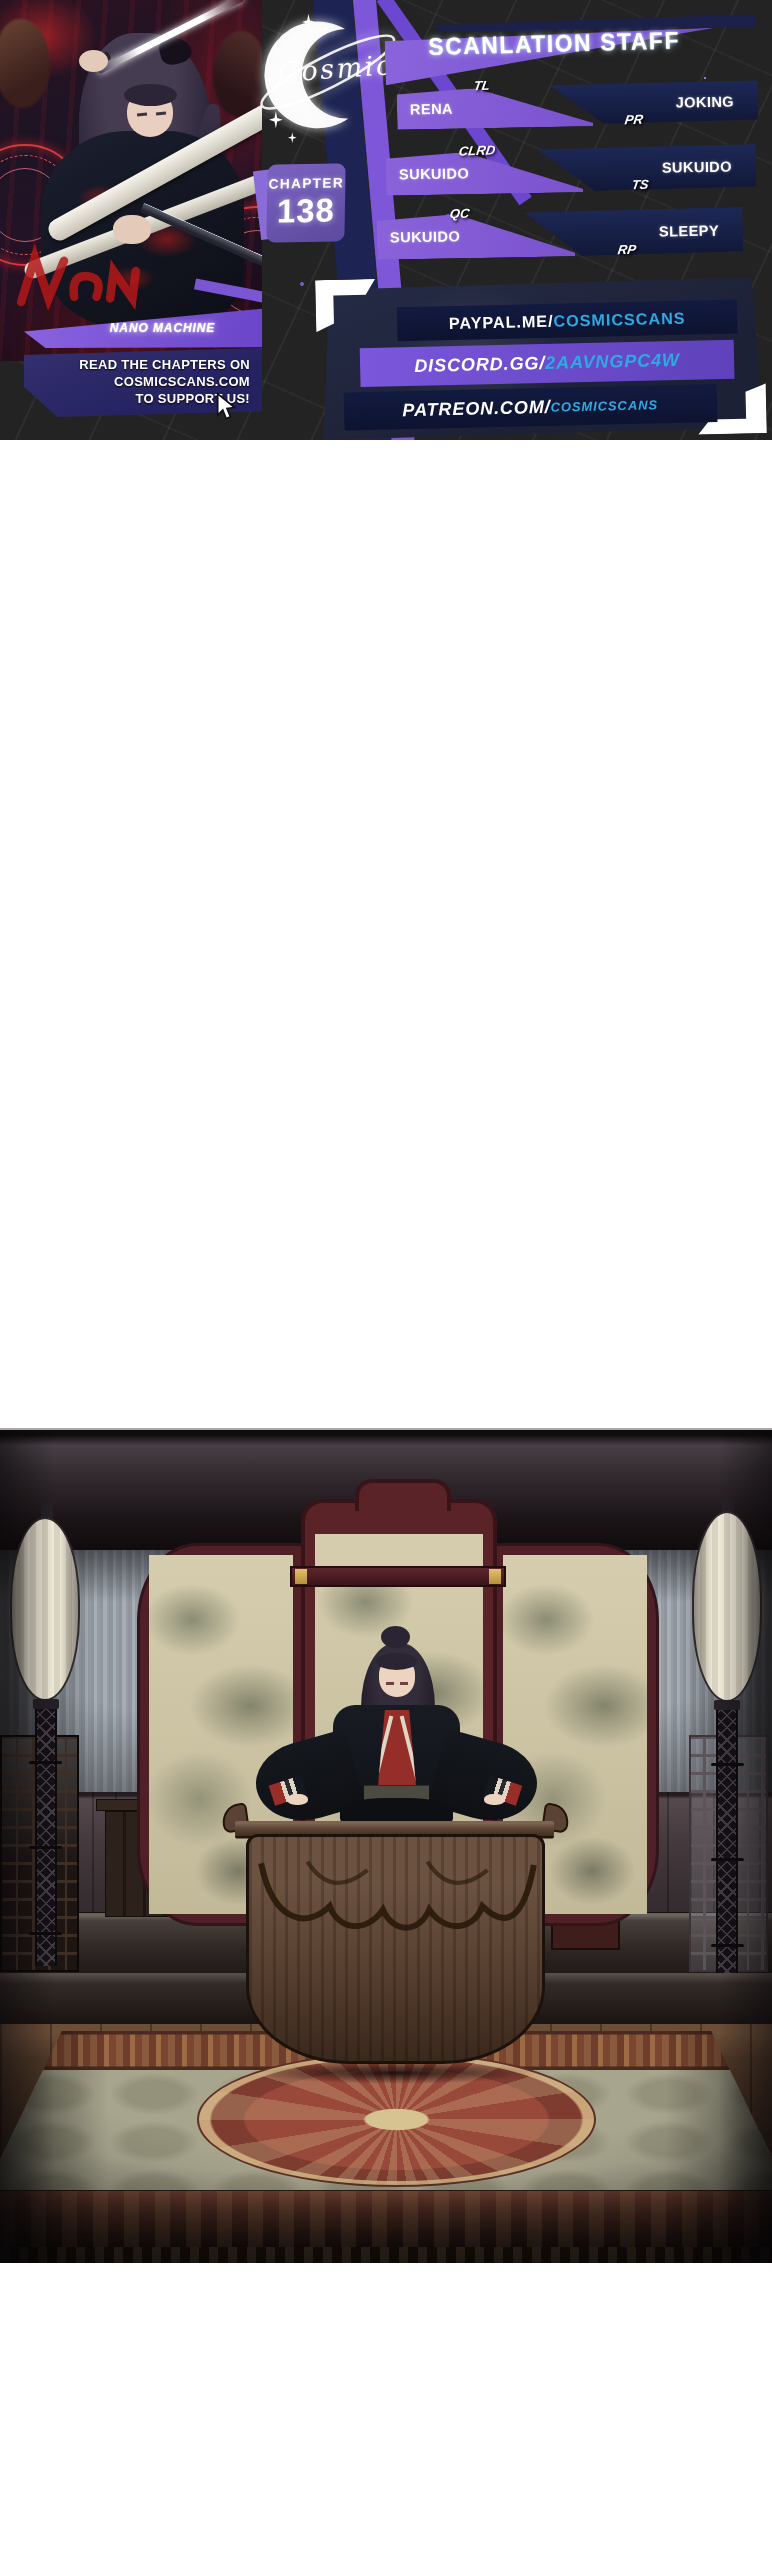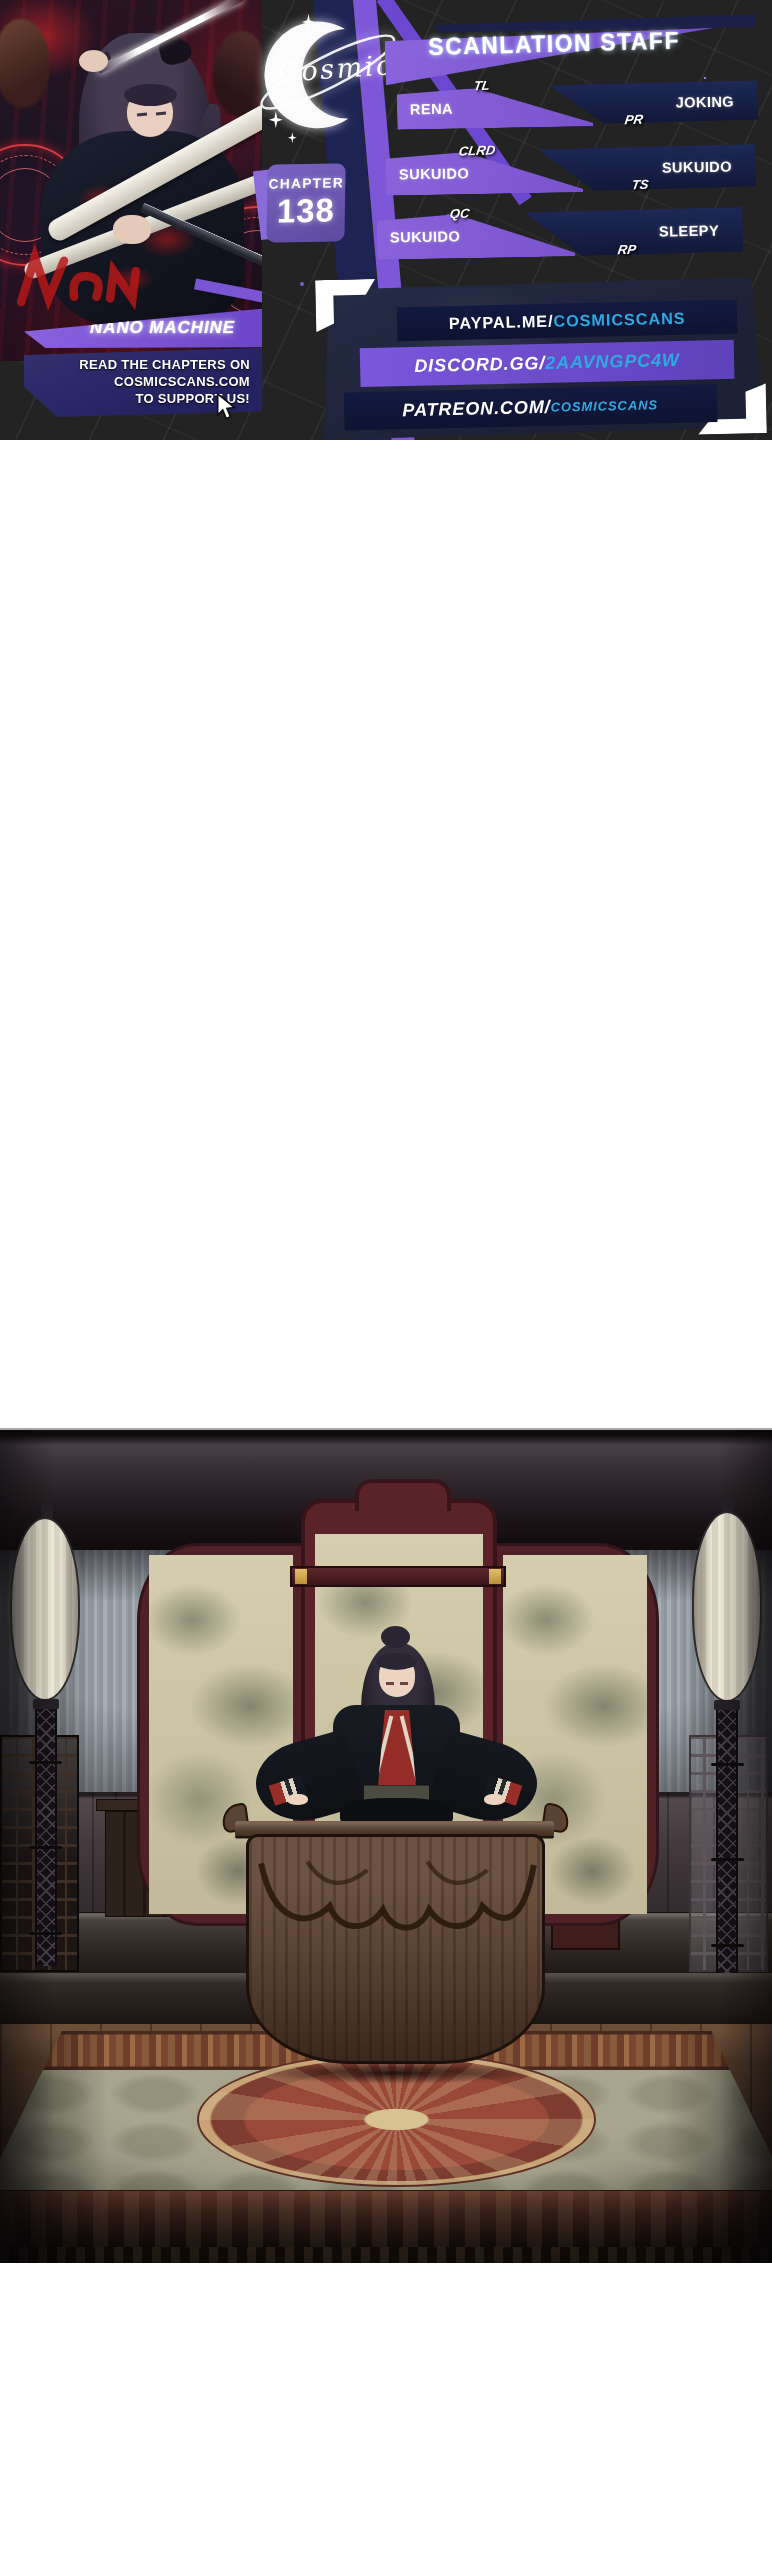--- a/index.html
+++ b/index.html
@@ -69,21 +69,21 @@
   .rune::after{content:"";position:absolute;inset:22px;border:0.9px solid rgba(255,130,130,.7);border-radius:50%;}
   .rune1{left:-36px;top:144px;width:118px;height:118px;}
   .rune2{left:191px;top:206px;width:129px;height:129px;}
   .nano-scribble{position:absolute;left:13.7px;top:242px;}
   .cover-trim{position:absolute;left:194px;top:289px;width:112px;height:11px;background:#7a55d4;transform:rotate(11deg);}
 
   .nano-band{position:absolute;left:24px;top:307px;width:238px;height:41px;
     background:linear-gradient(100deg,#8a63e0,#6a45c8);
     clip-path:polygon(0 60%,100% 4%,100% 98%,9% 100%);
     display:flex;align-items:center;justify-content:center;padding-left:39px;box-sizing:border-box;}
-  .nano-band span{font-style:italic;font-weight:900;font-size:17px;letter-spacing:0.9px;color:#fff;
+  .nano-band span{font-style:italic;font-weight:900;font-size:12px;letter-spacing:0.9px;color:#fff;
     text-shadow:0 0 7.7px rgba(255,255,255,.9),0 0 1.7px #fff;}
 
   .promo{position:absolute;left:24px;top:345px;width:238px;height:72px;
     background:linear-gradient(160deg,#35316f,#252262 70%);
     clip-path:polygon(0 14%,100% 4%,100% 92%,14% 100%,0 58%);
     display:flex;flex-direction:column;justify-content:center;align-items:flex-end;
     padding:3.4px 12px 3.4px 0;box-sizing:border-box;}
   .promo div{font-weight:700;font-size:13px;line-height:17px;letter-spacing:0.3px;color:#fff;
     text-shadow:0 0.9px 1.7px #000;}
   .cursor{position:absolute;left:216px;top:393px;}

